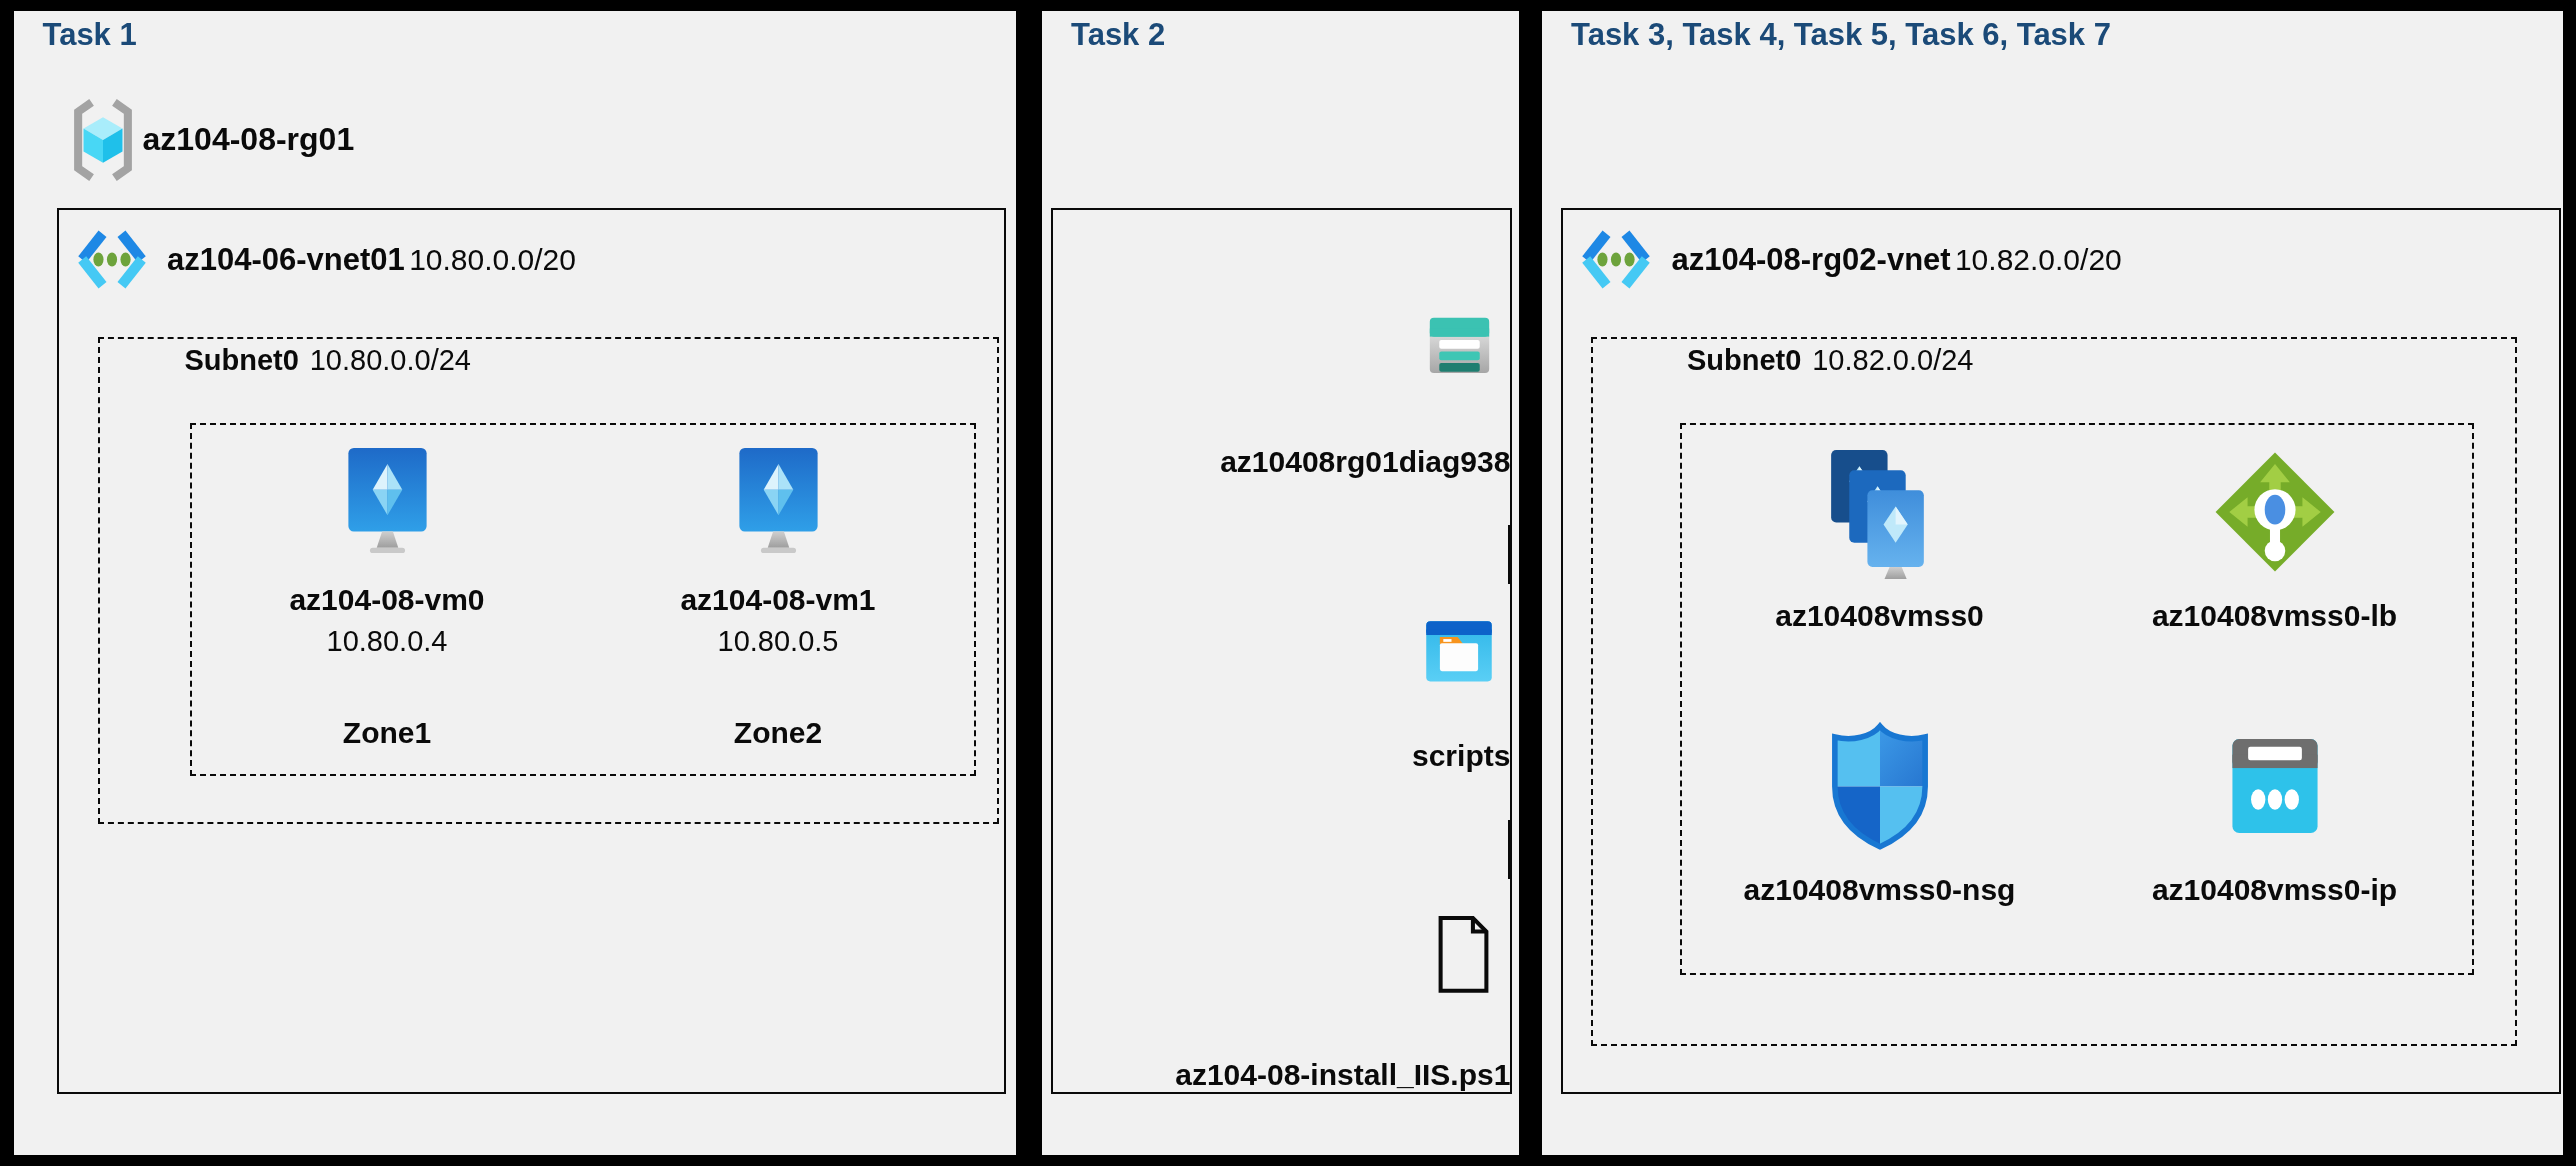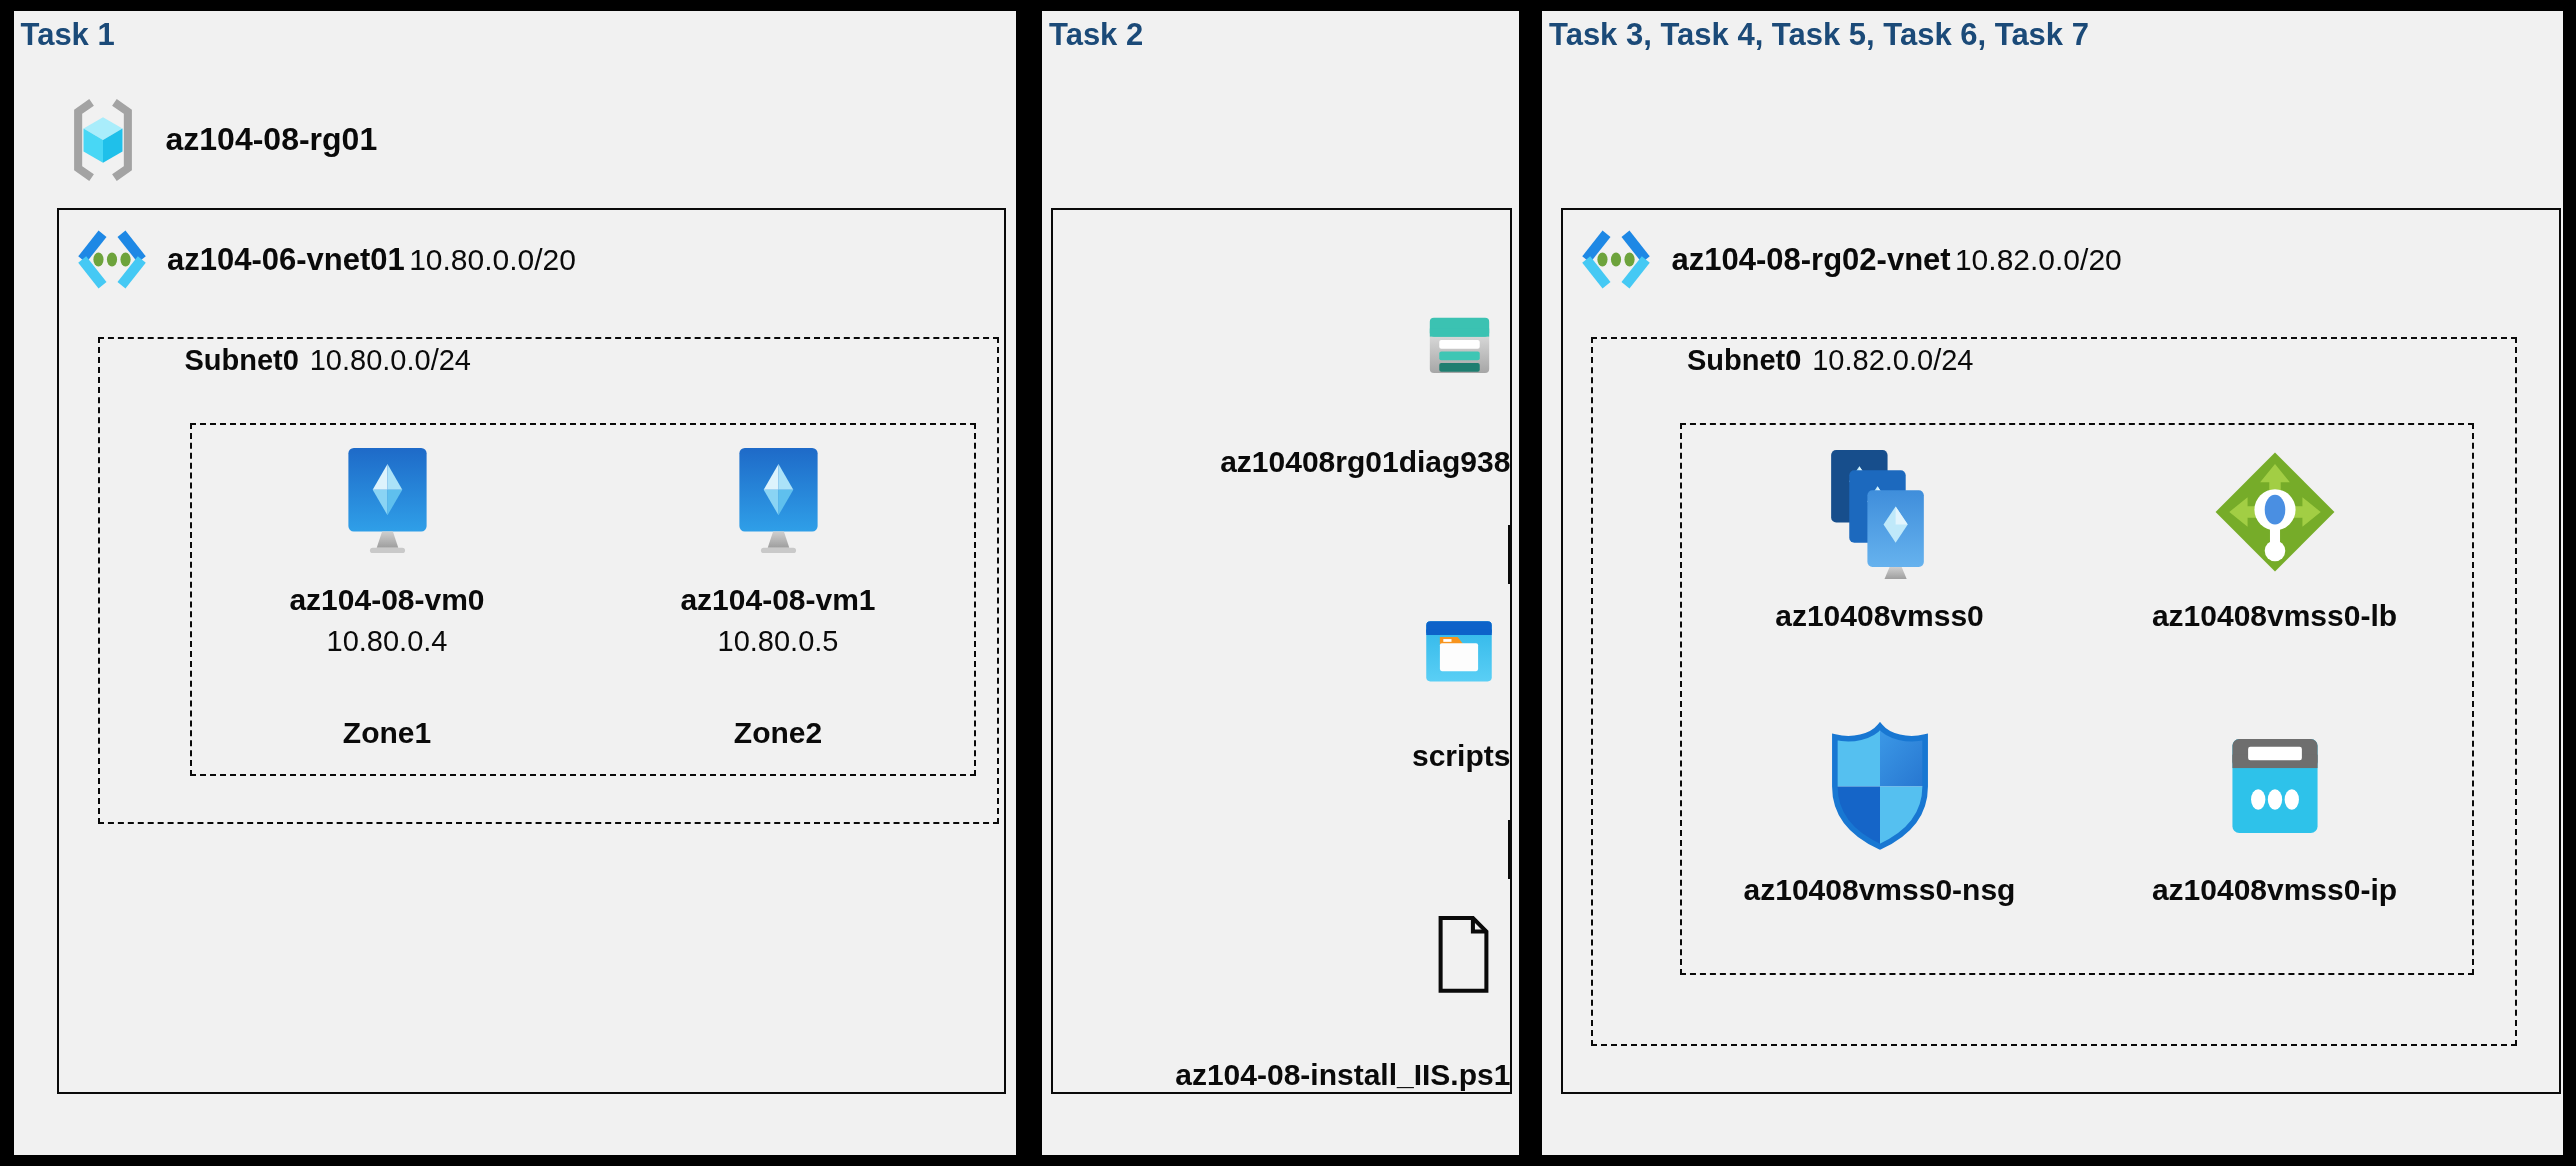--- a/index.html
+++ b/index.html
@@ -2,22 +2,22 @@
 <html style="font-size:10.8px"><head>
 <meta charset="utf-8">
 <style>
   html,body{margin:0;padding:0;background:#000;}
   .canvas{position:relative;width:2576px;height:1166px;background:#000;overflow:hidden;
           font-family:"Liberation Sans",sans-serif;color:#0a0a0a;}
   .panel{position:absolute;top:10.8px;height:1144px;background:#F1F1F1;}
   .panel1{left:13.5px;width:1002px;}
   .panel2{left:1042px;width:477px;}
   .panel3{left:1542px;width:1021px;}
-  .task-title{position:absolute;left:7px;top:6.7px;font-size:31px;font-weight:700;color:#1B4A78;white-space:nowrap;}
-  .rg-header{position:absolute;top:86px;left:49px;display:flex;align-items:center;gap:23px;}
+  .task-title{position:absolute;left:29px;top:6.7px;font-size:31px;font-weight:700;color:#1B4A78;white-space:nowrap;}
+  .rg-header{position:absolute;top:86px;left:49px;display:flex;align-items:center;}
   .rg-name{font-size:32px;font-weight:700;white-space:nowrap;}
   .vnet-box{position:absolute;border:2.7px solid #0a0a0a;}
   .p1 .vnet-box{left:43px;top:197px;width:945px;height:882px;}
   .p3 .vnet-box{left:19px;top:197px;width:996px;height:882px;}
   .vnet-header{position:absolute;left:15px;top:17.5px;display:flex;align-items:center;gap:17.5px;}
   .vnet-name{font-size:31px;font-weight:700;white-space:nowrap;}
   .vnet-cidr{font-size:30px;font-weight:400;margin-left:1.3px;white-space:nowrap;}
   .subnet-box{position:absolute;border:2.7px dashed #0a0a0a;}
   .p1 .subnet-box{left:39px;top:127px;width:897px;height:483px;}
   .p3 .subnet-box{left:28px;top:127px;width:922px;height:705px;}

